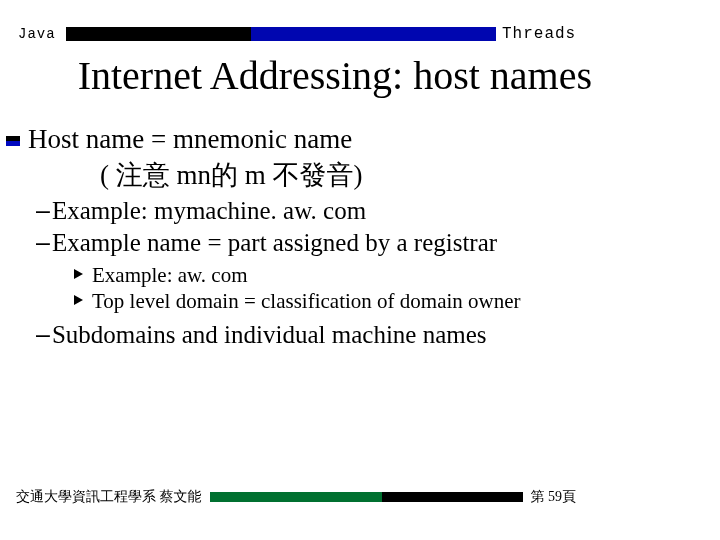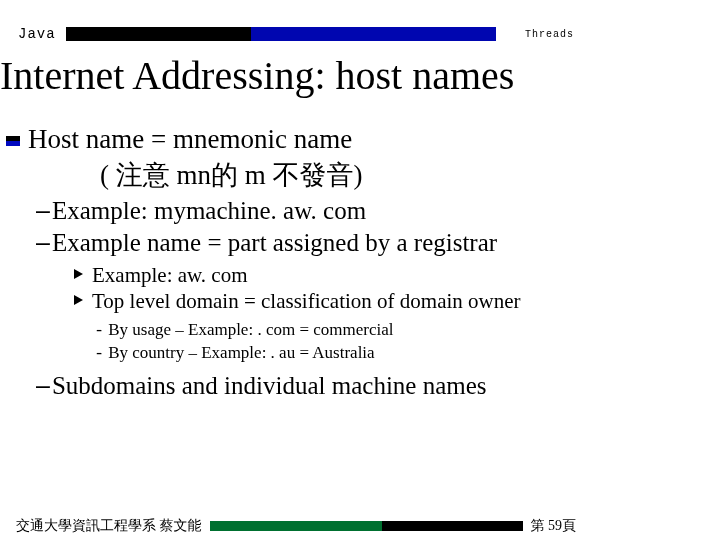--- a/index.html
+++ b/index.html
@@ -35,32 +35,32 @@
     width: 42px;
   }
   .top-bar {
     flex: 1;
     height: 14px;
     background: linear-gradient(to right, #000 0%, #000 43%, #0006b0 43%, #0006b0 100%);
     margin: 0 6px;
   }
   .top-label-right {
     font-family: "Courier New", monospace;
-    font-size: 10px;
+    font-size: 16px;
     letter-spacing: 1px;
     width: 72px;
     text-align: right;
   }
   
   .title {
     position: absolute;
     top: 52px;
     left: 0;
     right: 0;
-    text-align: left;
+    text-align: right;
     font-size: 40px;
     font-weight: normal;
   }
   
   .content {
     position: absolute;
     top: 124px;
     left: 28px;
     right: 30px;
   }
@@ -112,21 +112,21 @@
     margin: 2px 0 2px 66px;
   }
   .lvl4 {
     font-size: 17px;
     line-height: 1.35;
   }
   .lvl4 .dash { font-family: "Courier New", monospace; margin-right:4px; }
   
   .footer {
     position: absolute;
-    bottom: 4px;
+    bottom: 33px;
     left: 16px;
     right: 16px;
     height: 20px;
     display: flex;
     align-items: center;
   }
   .footer-left {
     font-family: "MingLiU","PMingLiU","SimSun",serif;
     font-size: 14px;
     white-space: nowrap;
@@ -175,28 +175,20 @@
 
     <div class="lvl3-group">
       <div class="lvl3">
         <span>Example: aw. com</span>
       </div>
       <div class="lvl3">
         <span>Top level domain = classification of domain owner</span>
       </div>
     </div>
 
-    <div class="lvl4-group">
-      <div class="lvl4">
-        <span class="dash">-</span><span>By usage – Example:   . com = commercial</span>
-      </div>
-      <div class="lvl4">
-        <span class="dash">-</span><span>By country – Example:   . au = Australia</span>
-      </div>
-    </div>
 
     <div class="lvl2" style="margin-top:4px">
       <span class="dash">–</span><span>Subdomains and individual machine names</span>
     </div>
 
 
   </div>
 
   <div class="footer">
     <div class="footer-left">交通大學資訊工程學系 蔡文能</div>

